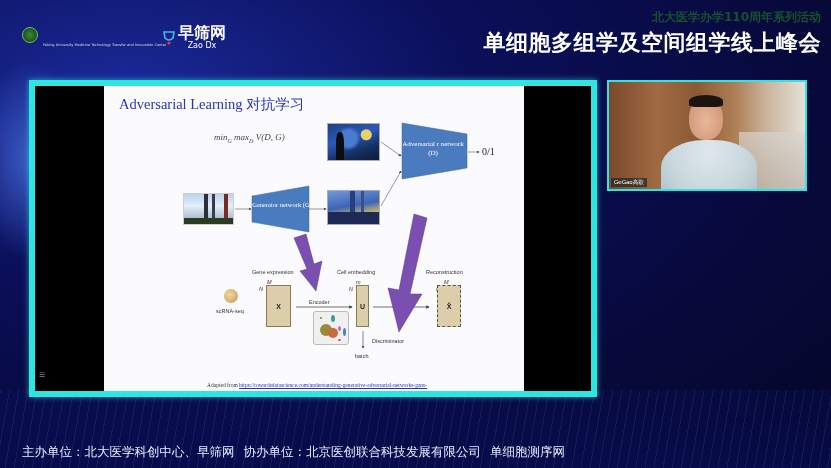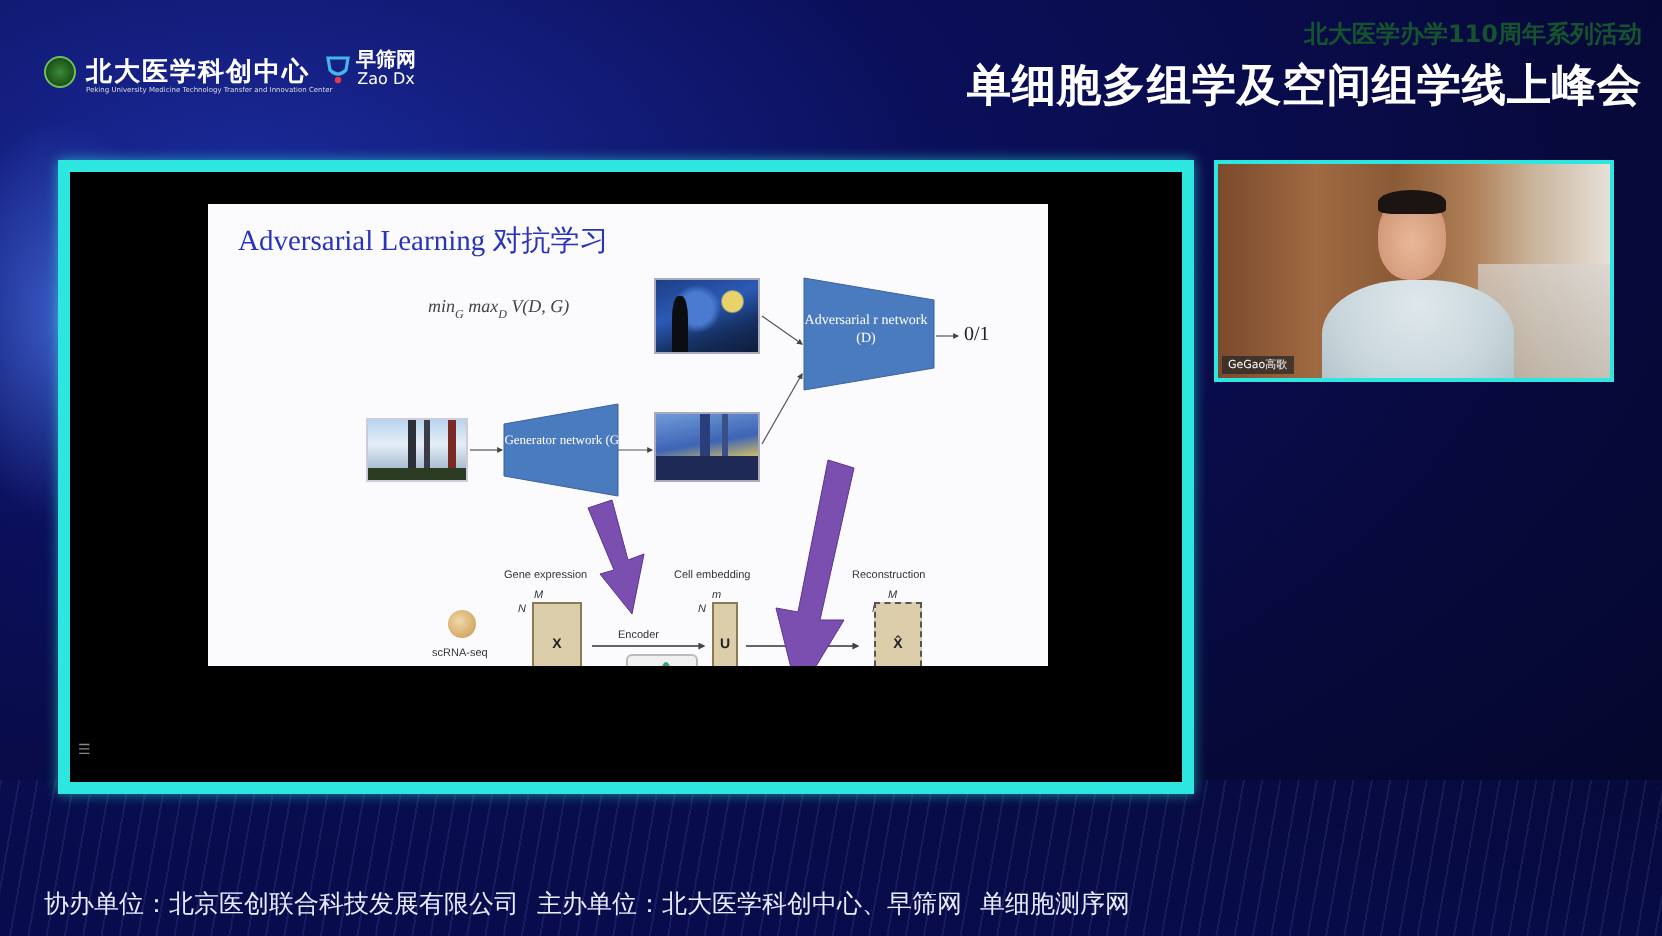--- a/index.html
+++ b/index.html
@@ -25,36 +25,36 @@
   .logo-pku .emblem {
     width: 16px; height: 16px; border-radius: 50%;
     background: radial-gradient(circle, #3d8a3a 0%, #1f5a1d 60%, #0d2d0d 100%);
     border: 1px solid #6fbf5f;
   }
   .logo-pku .name { font-family: "DejaVu Serif", serif; font-size: 13px; font-weight: bold; letter-spacing: 1px; color: #fff; }
   .logo-pku .sub { position: absolute; left: 21px; top: 16px; font-size: 3.5px; color: #ddd; white-space: nowrap; }
   .logo-zao { position: absolute; left: 163px; top: 26px; display: flex; align-items: center; gap: 3px; }
   .logo-zao .shield { width: 12px; height: 14px; position: relative; }
   .logo-zao .txt { display: flex; flex-direction: column; line-height: 1; }
-  .logo-zao .cn { font-size: 10px; font-weight: bold; color: #fff; }
+  .logo-zao .cn { font-size: 16px; font-weight: bold; color: #fff; font-family: Liberation Mono, monospace; }
   .logo-zao .en { font-size: 8px; font-weight: normal; color: #fff; text-align: center; }
   .event-sub { position: absolute; right: 10px; top: 9px; font-size: 12px; font-weight: bold; color: #14532d; text-align: right; }
   .event-title { position: absolute; right: 10px; top: 28px; font-size: 22px; font-weight: bold; color: #fff; text-align: right; letter-spacing: 0.5px; }
 
   
   .slide-frame {
     position: absolute; left: 29px; top: 80px; width: 568px; height: 317px;
     border: 6px solid #2ee6e0; background: #000;
     box-shadow: 0 0 6px rgba(46,230,224,0.6);
   }
   .slide-left-bar { position: absolute; left: 0; top: 0; width: 69px; height: 305px; background: #000; }
   .slide-right-bar { position: absolute; right: 0; top: 0; width: 67px; height: 305px; background: #000; }
   .menu-glyph { position: absolute; left: 4px; top: 285px; font-size: 7px; color: #888; }
   .slide {
-    position: absolute; left: 69px; top: 16px; width: 420px; height: 231px;
+    position: absolute; left: 69px; top: 0; width: 420px; height: 305px;
     background: #fbfbfd; overflow: hidden;
   }
   .slide-title {
     position: absolute; left: 15px; top: 9px; font-family: "Liberation Serif", serif;
     font-size: 14.5px; color: #2a34b8;
   }
   .formula1 { position: absolute; left: 110px; top: 46px; font-family: "Liberation Serif", serif; font-style: italic; font-size: 9px; color: #444; }
   .formula1 .sub { font-size: 6px; font-style: italic; }
   .formula2 { position: absolute; left: 8px; top: 67px; font-family: "Liberation Serif", serif; font-style: italic; font-size: 7.5px; color: #444; white-space: nowrap; }
   .img-starry {
@@ -132,21 +132,20 @@
   .footer { position: absolute; left: 22px; top: 444px; display: flex; gap: 9px; font-size: 12.5px; color: #e8ecff; white-space: nowrap; }
 </style>
 </head>
 <body>
 
 <div class="bg-glow"></div>
 <div class="bg-wave"></div>
 
 <div class="logo-pku">
   <div class="emblem"></div>
-  <span class="name">北大医学科创中心</span>
   <span class="sub">Peking University Medicine Technology Transfer and Innovation Center</span>
 </div>
 <div class="logo-zao">
   <svg class="shield" viewBox="0 0 12 14">
     <path d="M1 1 L11 1 L10 7 Q6 11 2 7 Z" fill="none" stroke="#46b6ea" stroke-width="1.6"></path>
     <circle cx="6" cy="12" r="1.6" fill="#e23a4a"></circle>
   </svg>
   <div class="txt">
     <span class="cn">早筛网</span>
     <span class="en">Zao Dx</span>
@@ -243,16 +242,16 @@
 
 <div class="cam-frame">
   <div class="cam-bg-shelf"></div>
   <div class="cam-person-body"></div>
   <div class="cam-person-head"></div>
   <div class="cam-person-hair"></div>
   <div class="cam-name">GeGao高歌</div>
 </div>
 
 <div class="footer">
+  <span>主办单位：北大医学科创中心、早筛网</span>
   <span>协办单位：北京医创联合科技发展有限公司</span>
-  <span>主办单位：北大医学科创中心、早筛网</span>
   <span>单细胞测序网</span>
 </div>
 
 </body></html>

